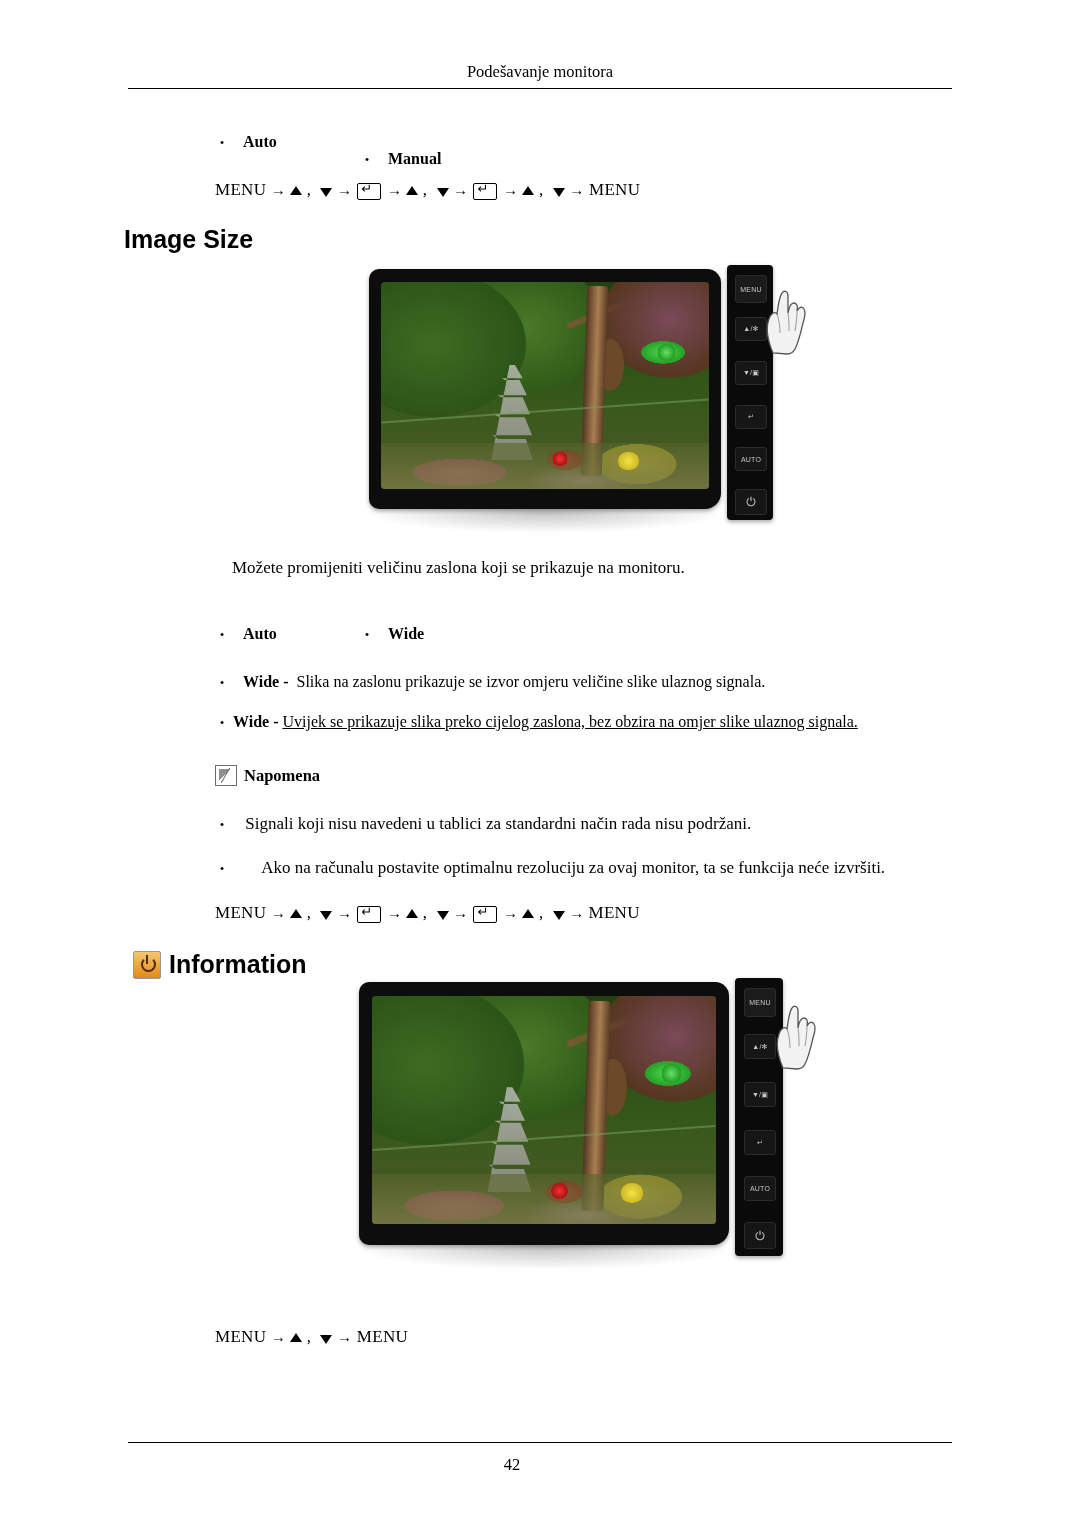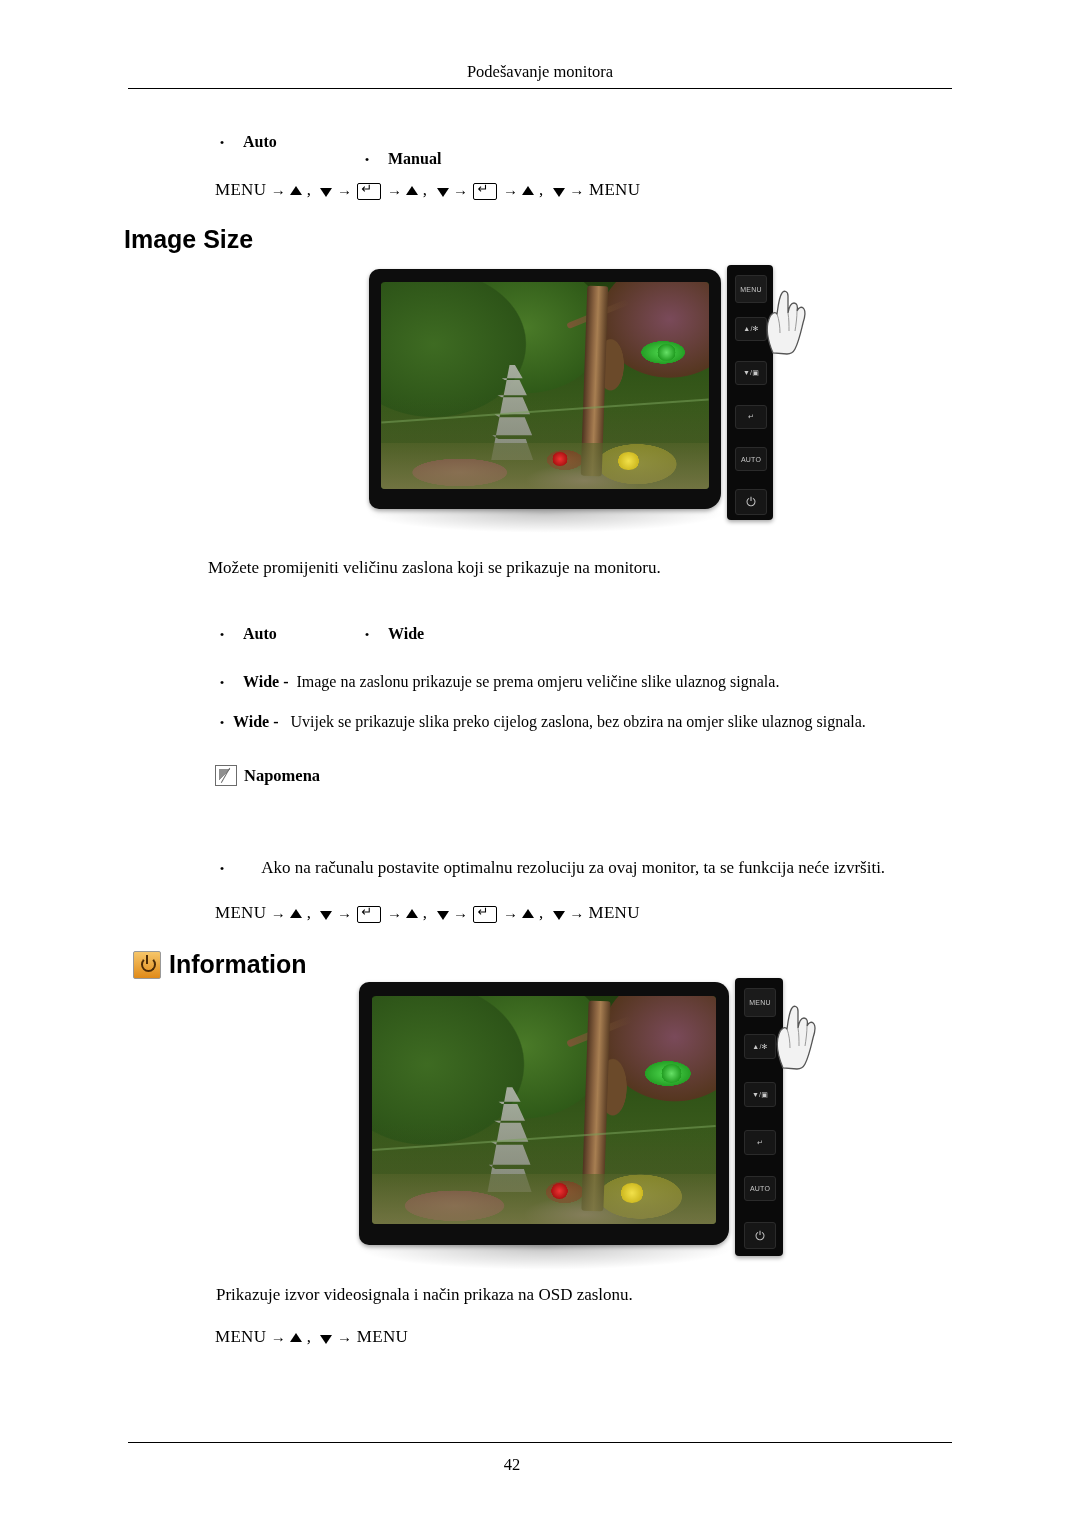--- a/index.html
+++ b/index.html
@@ -407,48 +407,52 @@
     <div class="hand" style="left:398px; top:22px;">
       <svg width="46" height="68" viewBox="0 0 46 68">
         <path d="M10 66 C4 52 3 40 6 32 C8 26 12 24 14 27 C15 20 16 10 19 6 C21 3 25 4 25 9 L25 26 C26 20 28 16 31 16 C34 16 35 19 34 24 C36 20 39 19 41 22 C43 25 42 30 40 36 C38 44 36 54 32 62 C30 66 28 67 24 67 Z" fill="#f2f2f2" stroke="#555" stroke-width="1.3"></path>
         <path d="M14 27 C16 32 17 40 17 46" fill="none" stroke="#999" stroke-width="1"></path>
         <path d="M25 26 C26 32 26 38 26 44" fill="none" stroke="#999" stroke-width="1"></path>
         <path d="M34 24 C34 30 33 38 32 44" fill="none" stroke="#999" stroke-width="1"></path>
       </svg>
     </div>
   </div>
 
-  <div class="para" style="top:558px; left:208px;">Možete promijeniti veličinu zaslona koji se prikazuje na monitoru.</div>
+  <div class="para" style="top:558px; left:232px;">Možete promijeniti veličinu zaslona koji se prikazuje na monitoru.</div>
 
   <div class="bullet-row" style="top:625px; left:215px;">
     <span class="bullet-dot">•</span>
     <span class="bold" style="margin-left:10px;">Auto</span>
   </div>
   <div class="bullet-row" style="top:625px; left:360px;">
     <span class="bullet-dot">•</span>
     <span class="bold" style="margin-left:10px;">Wide</span>
   </div>
 
   <div class="bullet-row" style="top:673px; left:215px; width:760px;">
     <span class="bullet-dot">•</span>
     <span class="bold" style="margin-left:10px;">Wide -</span>
-    <span style="margin-left:4px;">Image na zaslonu prikazuje se prema omjeru veličine slike ulaznog signala.</span>
+    <span style="margin-left:4px;">Slika na zaslonu prikazuje se izvor omjeru veličine slike ulaznog signala.</span>
   </div>
 
   <div class="bullet-row" style="top:713px; left:215px; width:770px;">
     <span class="bullet-dot">•</span>
     <span class="bold" style="">Wide -</span>
-    <span style="margin-left:8px;">Uvijek se prikazuje slika preko cijelog zaslona, bez obzira na omjer slike ulaznog signala.</span>
+    <span style="margin-left:0;text-decoration:underline;">Uvijek se prikazuje slika preko cijelog zaslona, bez obzira na omjer slike ulaznog signala.</span>
   </div>
 
   <div class="note-heading" style="top:765px; left:215px;">
     <span class="note-icon"></span>
     <span>Napomena</span>
   </div>
 
+  <div class="note-bullet" style="top:814px; left:215px;">
+    <span class="bullet-dot">•</span>
+    <span style="margin-left:12px;">Signali koji nisu navedeni u tablici za standardni način rada nisu podržani.</span>
+  </div>
   <div class="note-bullet" style="top:858px; left:215px;">
     <span class="bullet-dot">•</span>
     <span style="margin-left:28px;">Ako na računalu postavite optimalnu rezoluciju za ovaj monitor, ta se funkcija neće izvršiti.</span>
   </div>
 
   <div class="menu-line" style="top:903px; left:215px;">
     <span>MENU</span>
     <span class="arrow"> → </span>
     <span class="tri-up"></span>
     <span>,&nbsp;</span>
@@ -515,21 +519,20 @@
     <div class="hand" style="left:418px; top:24px;">
       <svg width="46" height="68" viewBox="0 0 46 68">
         <path d="M10 66 C4 52 3 40 6 32 C8 26 12 24 14 27 C15 20 16 10 19 6 C21 3 25 4 25 9 L25 26 C26 20 28 16 31 16 C34 16 35 19 34 24 C36 20 39 19 41 22 C43 25 42 30 40 36 C38 44 36 54 32 62 C30 66 28 67 24 67 Z" fill="#f2f2f2" stroke="#555" stroke-width="1.3"></path>
         <path d="M14 27 C16 32 17 40 17 46" fill="none" stroke="#999" stroke-width="1"></path>
         <path d="M25 26 C26 32 26 38 26 44" fill="none" stroke="#999" stroke-width="1"></path>
         <path d="M34 24 C34 30 33 38 32 44" fill="none" stroke="#999" stroke-width="1"></path>
       </svg>
     </div>
   </div>
 
-  <div class="para" style="top:1285px; left:216px;">Prikazuje izvor videosignala i način prikaza na OSD zaslonu.</div>
 
   <div class="menu-line" style="top:1327px; left:215px;">
     <span>MENU</span>
     <span class="arrow"> → </span>
     <span class="tri-up"></span>
     <span>,&nbsp;</span>
     <span class="tri-down"></span>
     <span class="arrow"> →</span>
     <span>MENU</span>
   </div>

